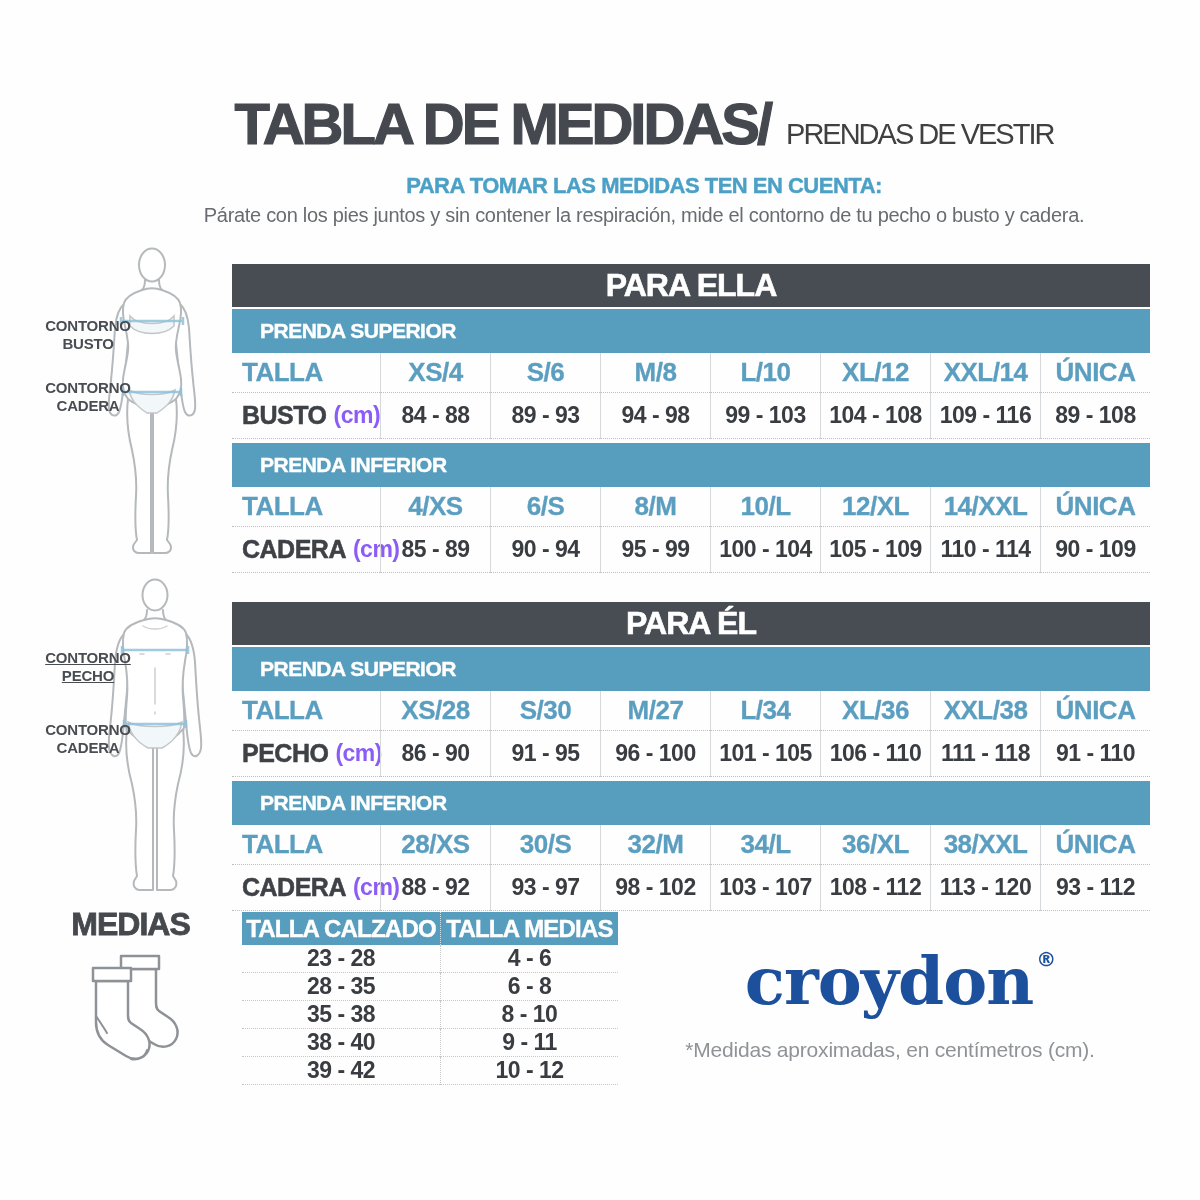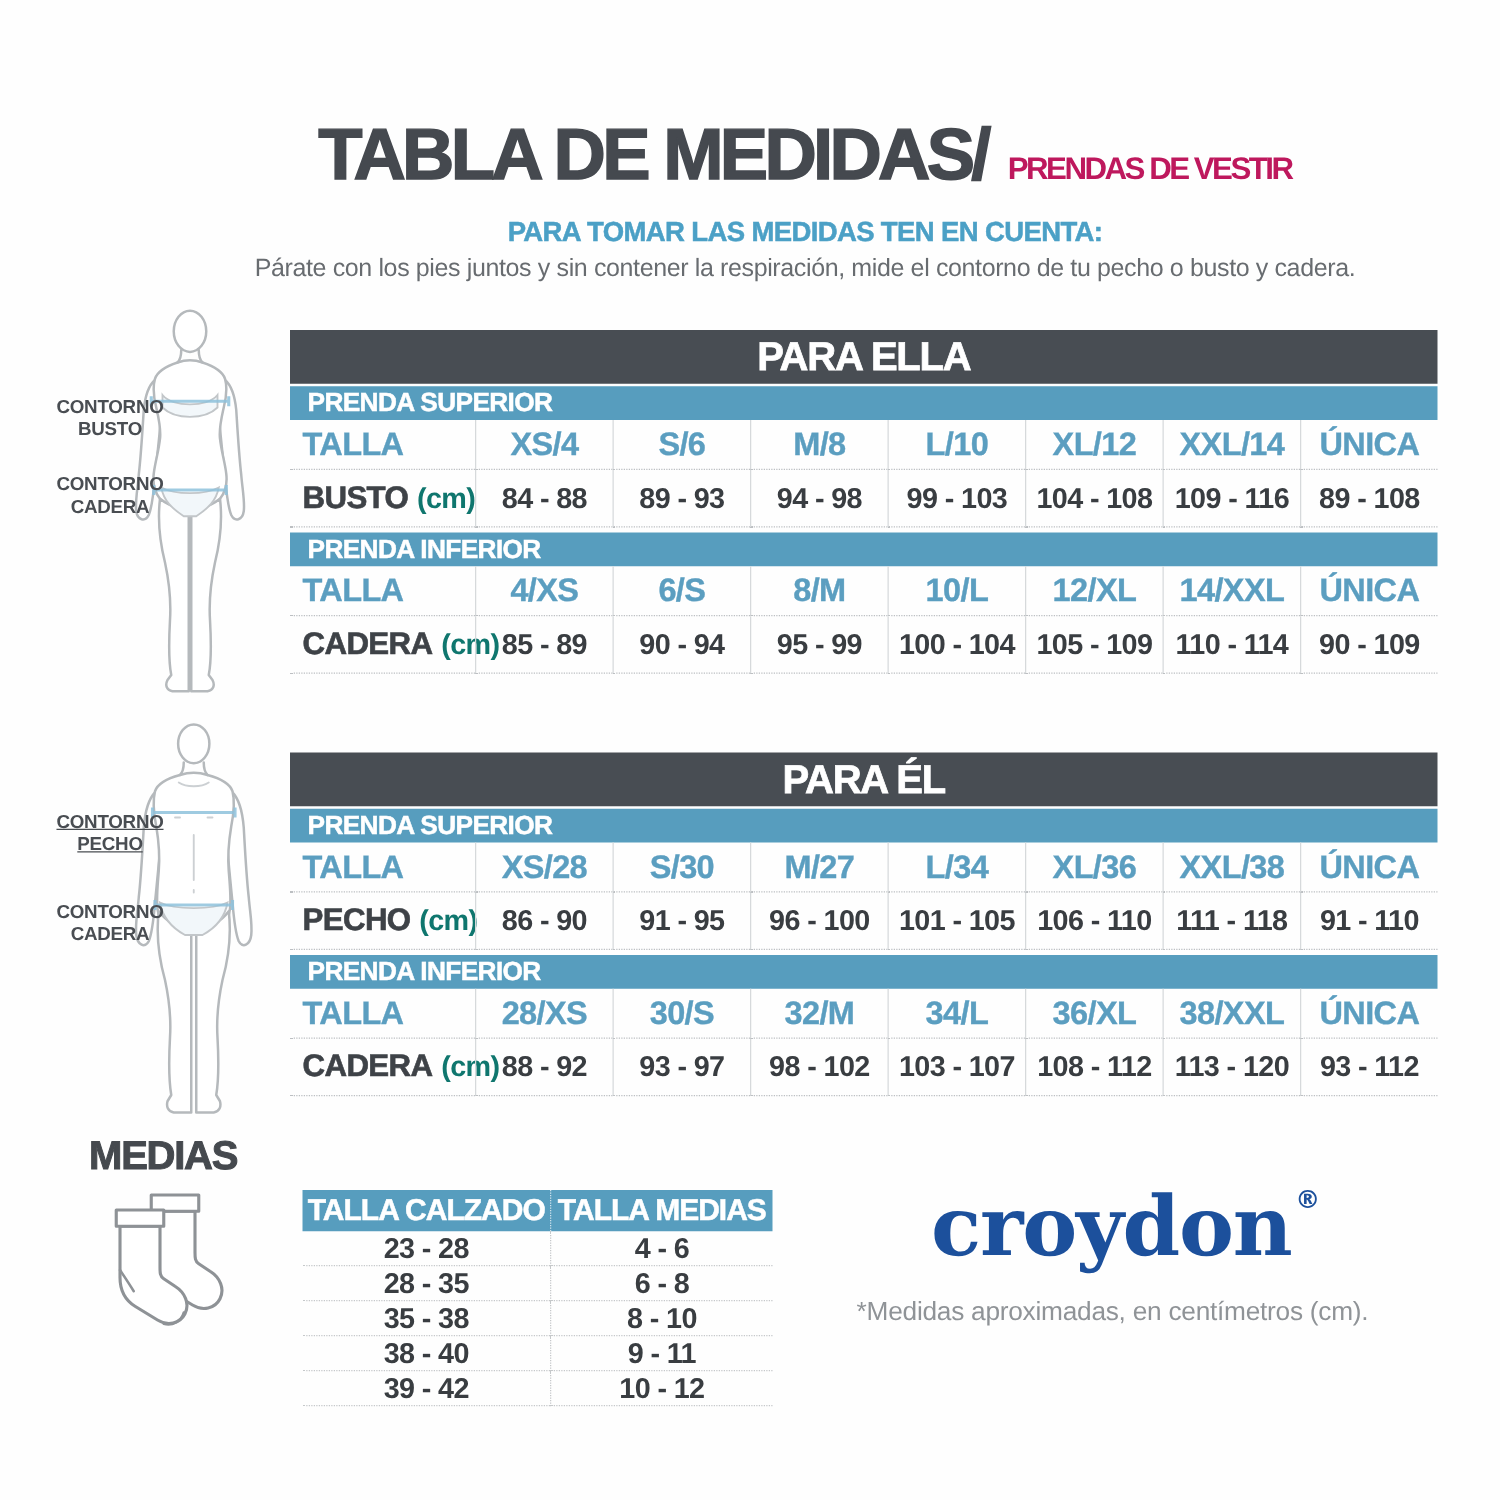--- a/index.html
+++ b/index.html
@@ -9,77 +9,77 @@
     font-family:"Liberation Sans", sans-serif; overflow:hidden; margin:0 auto;
   }
 
   
   .header { position:absolute; left:0; top:90px; width:1200px; text-align:center;margin-left:44px; }
   .title-line { display:flex; justify-content:center; align-items:baseline; gap:16px; }
   .title-main {
     font-size:58px; font-weight:700; letter-spacing:-3px; color:#45494f;
     -webkit-text-stroke:1.2px #45494f;
   }
-  .title-sub { font-size:25px; font-weight:700; letter-spacing:-2px; color:#be185d; }
+  .title-sub { font-size:29px; font-weight:400; letter-spacing:-2px; color:#404040; }
   .subtitle {
     margin-top:16px; font-size:22px; font-weight:700; letter-spacing:-0.5px;
     color:#4ba0c6; -webkit-text-stroke:0.4px #4ba0c6;
   }
   .description { margin-top:5px; font-size:20px; letter-spacing:-0.3px; color:#686c70; }
 
   
   .size-table { position:absolute; left:232px; width:918px; }
   .st-title {
     height:43px; background:#484d53; color:#ffffff; display:flex; align-items:center;
     justify-content:center; font-size:32px; font-weight:700; letter-spacing:-1px;
     -webkit-text-stroke:0.6px #ffffff;
   }
   .st-band {
-    margin-top:2px; height:27px; background:#579dbe; color:#ffffff; display:flex;
-    align-items:center; padding-left:14px; font-size:21px; font-weight:700;
+    margin-top:2px; height:44px; background:#579dbe; color:#ffffff; display:flex;
+    align-items:center; padding-left:28px; font-size:21px; font-weight:700;
     letter-spacing:-0.5px; -webkit-text-stroke:0.4px #ffffff;
   }
   .st-band.inf { margin-top:4px; }
   .st-grid { display:grid; grid-template-columns:148px repeat(7, 1fr); }
   .st-cell {
     display:flex; align-items:center; justify-content:center;
     border-left:1px solid #d6d9db; border-bottom:1px dotted #bcbfc2;
   }
   .st-cell:nth-child(8n+1) { border-left:none; justify-content:flex-start; padding-left:10px; }
   .st-cell.sr { height:40px;align-items:center; }
   .st-cell.vr { height:46px; }
   .size-name {
     color:#5b9ec0; font-weight:700; font-size:26px; letter-spacing:-0.5px;
     -webkit-text-stroke:0.3px #5b9ec0;
   }
   .measure-label {
     color:#3e4247; font-weight:700; font-size:25px; letter-spacing:-0.5px;
     -webkit-text-stroke:0.5px #3e4247;
   }
-  .measure-unit { color:#0f766e; font-weight:700; font-size:23px; margin-left:7px; letter-spacing:-0.5px; }
+  .measure-unit { color:#8b5cf6; font-weight:700; font-size:23px; margin-left:7px; letter-spacing:-0.5px; }
   .val { color:#393d41; font-weight:700; font-size:23px; letter-spacing:-0.5px; }
 
   
   .contorno {
     position:absolute; left:22px; width:132px; text-align:center; font-size:15px;
     font-weight:700; color:#494d52; line-height:1.2; letter-spacing:-0.2px;
   }
 
   
   .figure-svg { position:absolute; }
 
   
   .medias-heading {
     position:absolute; left:48px; top:906px; width:165px; text-align:center;
     font-size:32px; font-weight:700; letter-spacing:-1px; color:#45494e;
     -webkit-text-stroke:0.8px #45494e;
   }
   .medias-table { position:absolute; left:242px; top:912px; width:376px; }
   .mt-head {
-    display:grid; grid-template-columns:198px 1fr; height:33px; background:#579dbe;margin-top:40px;
+    display:grid; grid-template-columns:198px 1fr; height:33px; background:#579dbe;
   }
   .mt-head-cell {
     display:flex; align-items:center; justify-content:center; color:#fff;
     font-size:24px; font-weight:700; letter-spacing:-0.8px; -webkit-text-stroke:0.4px #fff;
   }
   .mt-head-cell + .mt-head-cell { border-left:1px dotted #cfe2ec; }
   .mt-row { display:grid; grid-template-columns:198px 1fr; height:28px; }
   .mt-cell {
     display:flex; align-items:center; justify-content:center;
     border-bottom:1px dotted #c5c8ca;

